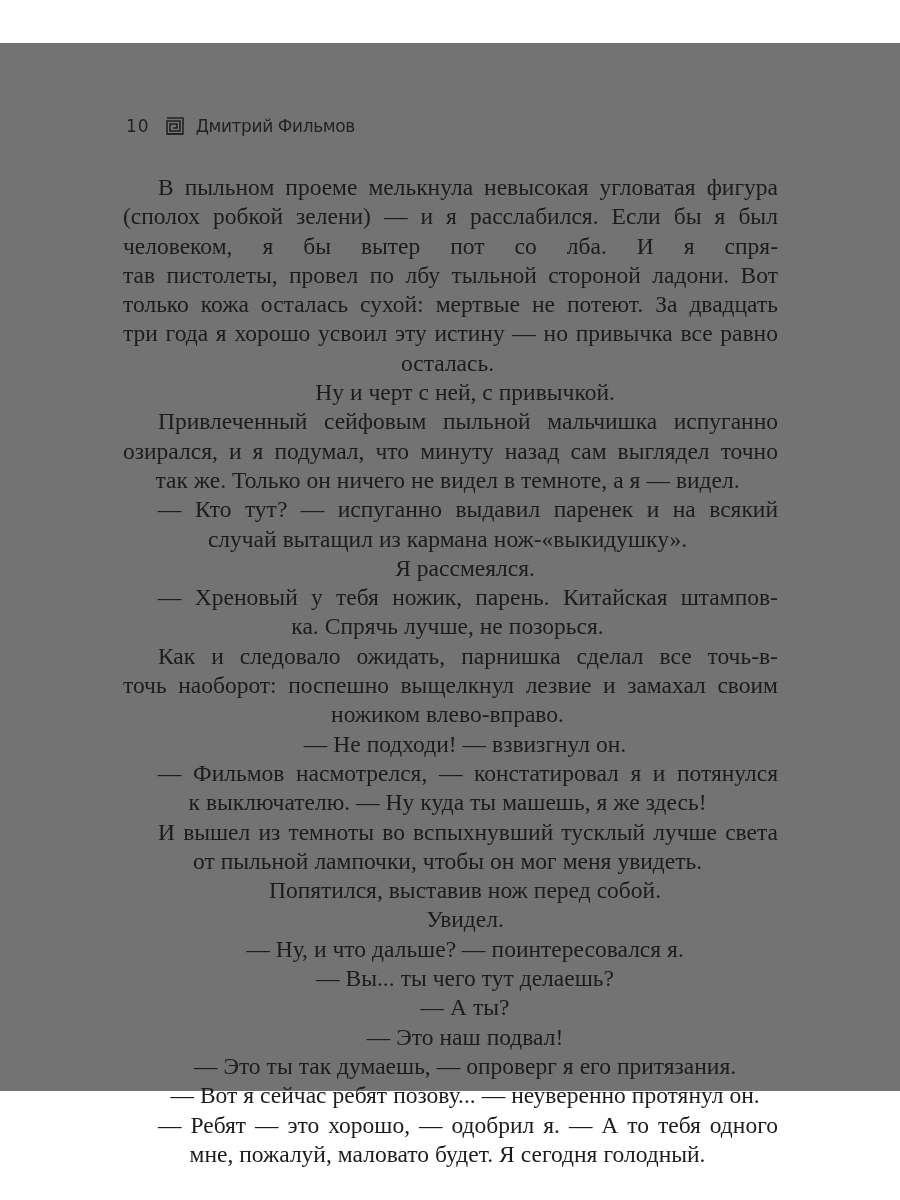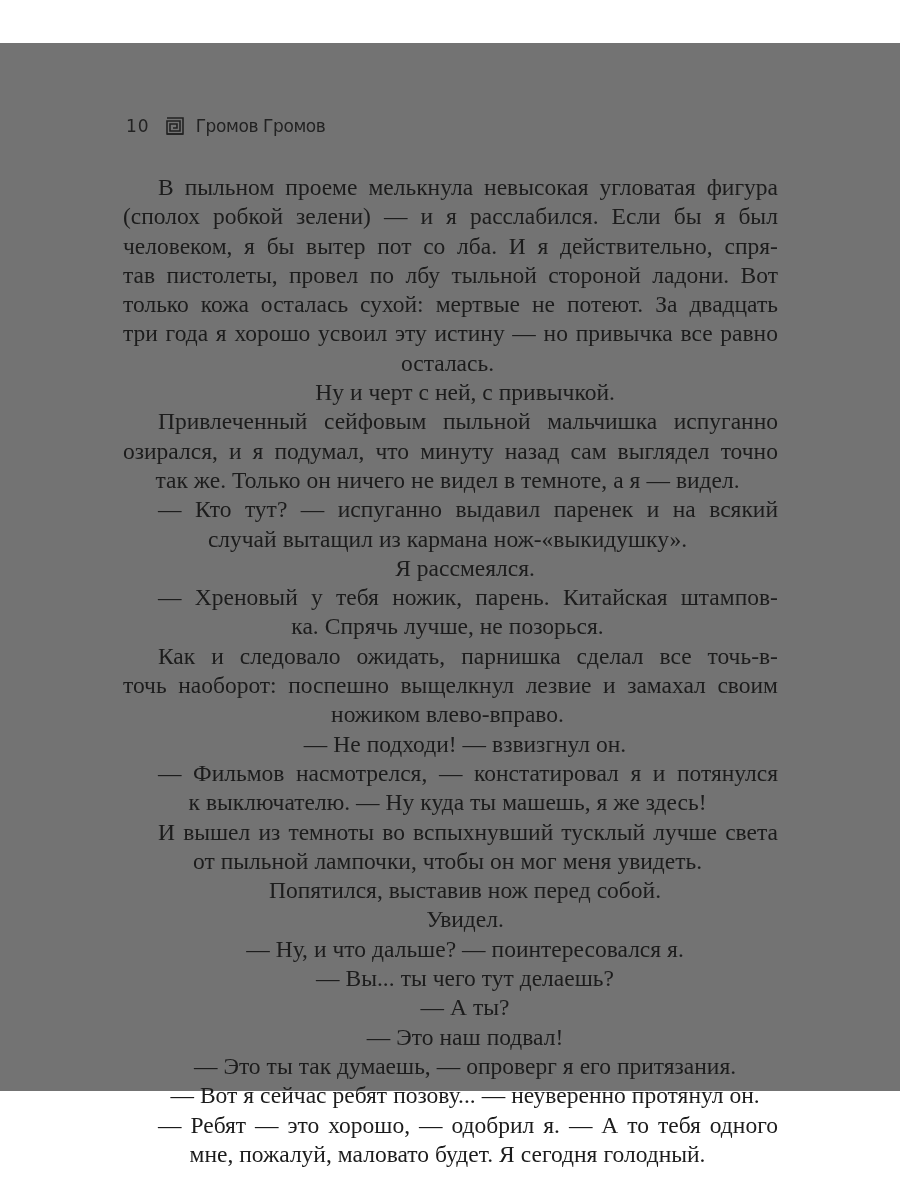--- a/index.html
+++ b/index.html
@@ -29,21 +29,21 @@
 
 <div class="page">
   <div class="running-head">
     <span class="page-num">10</span>
     <span class="logo">
       <svg width="18" height="18" viewBox="0 0 18 18" fill="none" stroke="#222" stroke-width="1.6">
         <path d="M1 1 H17 V17 H1 V4 H14 V14 H4 V7 H11 V11 H7"></path>
         <path d="M1 17 H17"></path>
       </svg>
     </span>
-    <span class="author">Громов Громов</span>
+    <span class="author">Дмитрий Фильмов</span>
   </div>
 
   <div class="text" id="body-text">
       <div class="line indent">
         <span class="w">В</span>
         <span class="w">пыльном</span>
         <span class="w">проеме</span>
         <span class="w">мелькнула</span>
         <span class="w">невысокая</span>
         <span class="w">угловатая</span>
@@ -65,21 +65,20 @@
       <div class="line">
         <span class="w">человеком,</span>
         <span class="w">я</span>
         <span class="w">бы</span>
         <span class="w">вытер</span>
         <span class="w">пот</span>
         <span class="w">со</span>
         <span class="w">лба.</span>
         <span class="w">И</span>
         <span class="w">я</span>
-        <span class="w">действительно,</span>
         <span class="w">спря-</span>
       </div>
       <div class="line">
         <span class="w">тав</span>
         <span class="w">пистолеты,</span>
         <span class="w">провел</span>
         <span class="w">по</span>
         <span class="w">лбу</span>
         <span class="w">тыльной</span>
         <span class="w">стороной</span>

